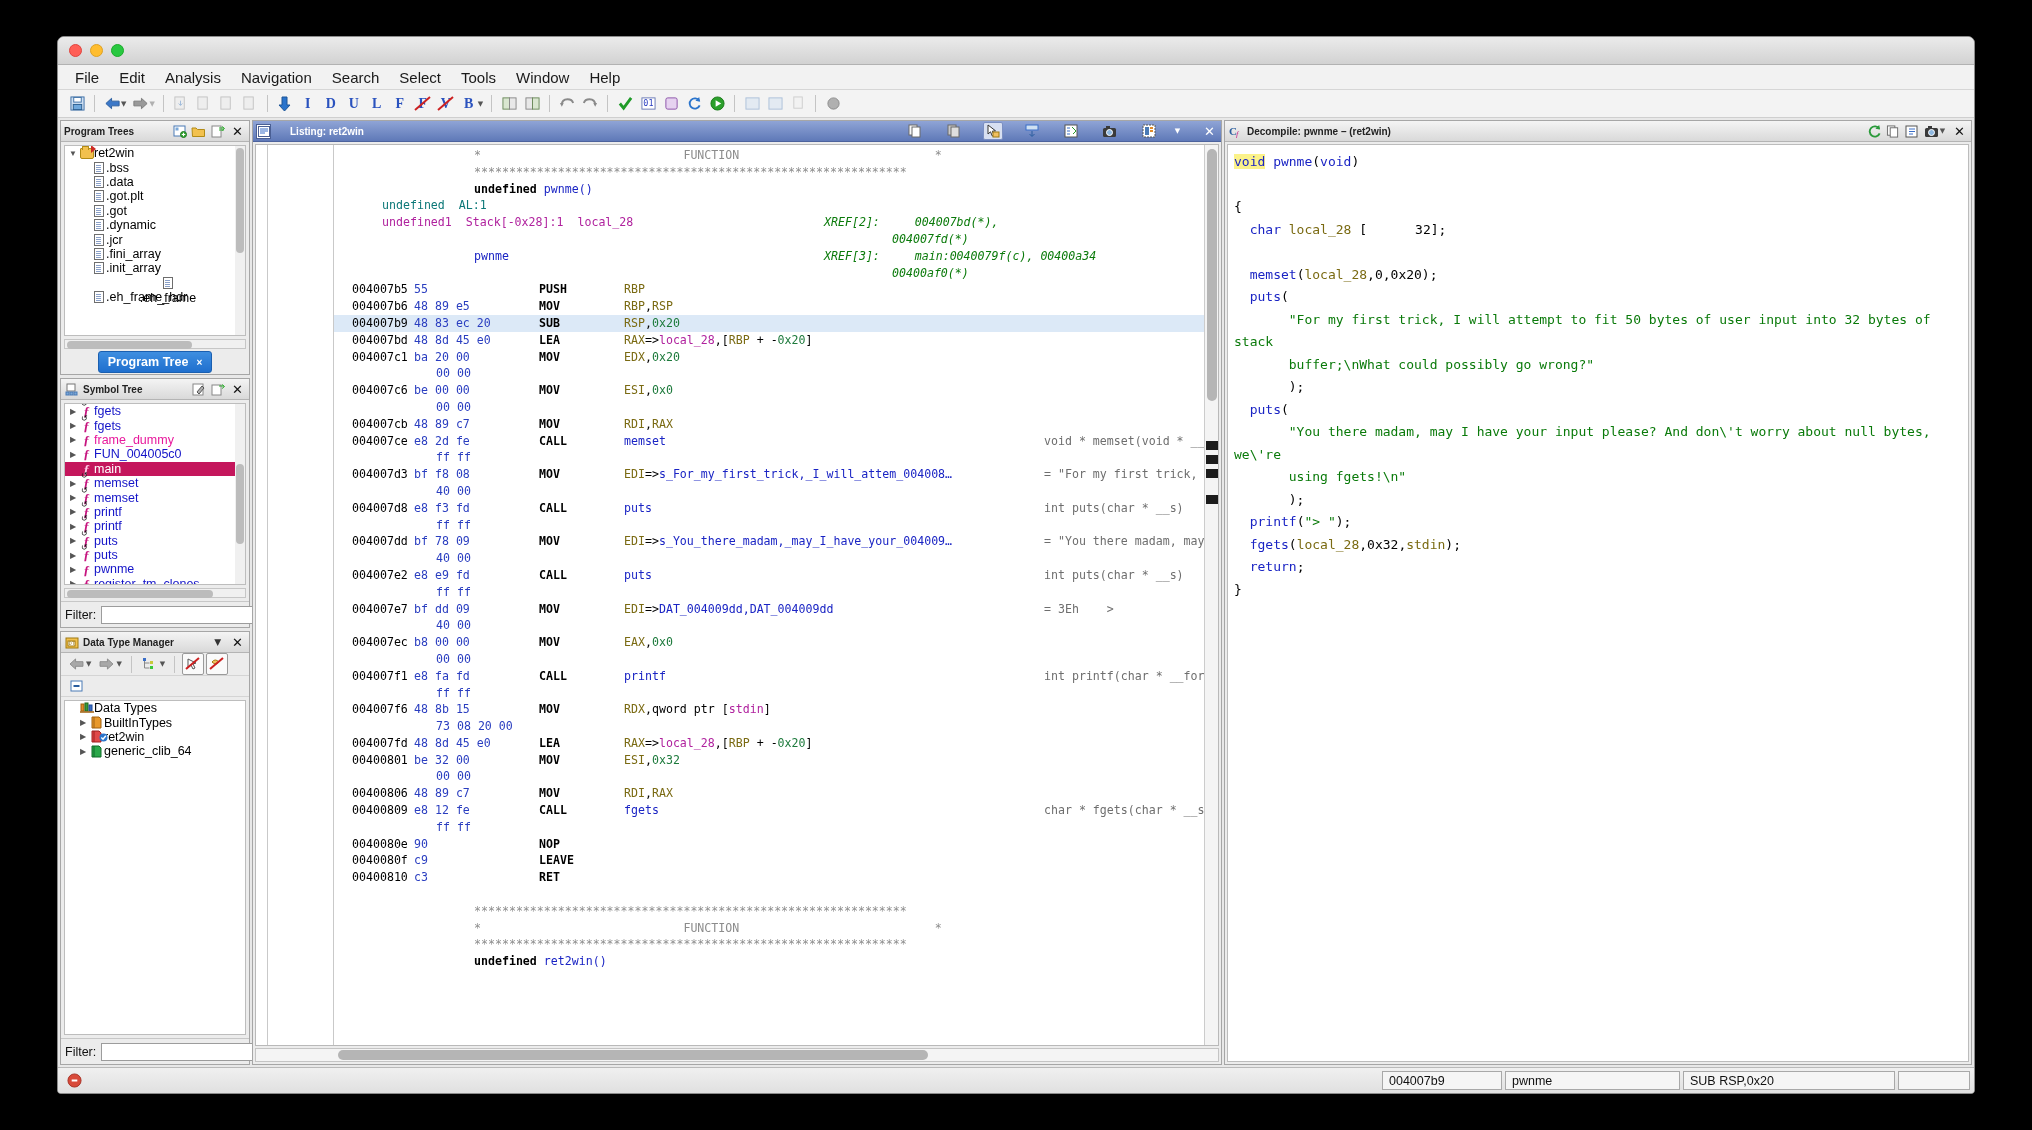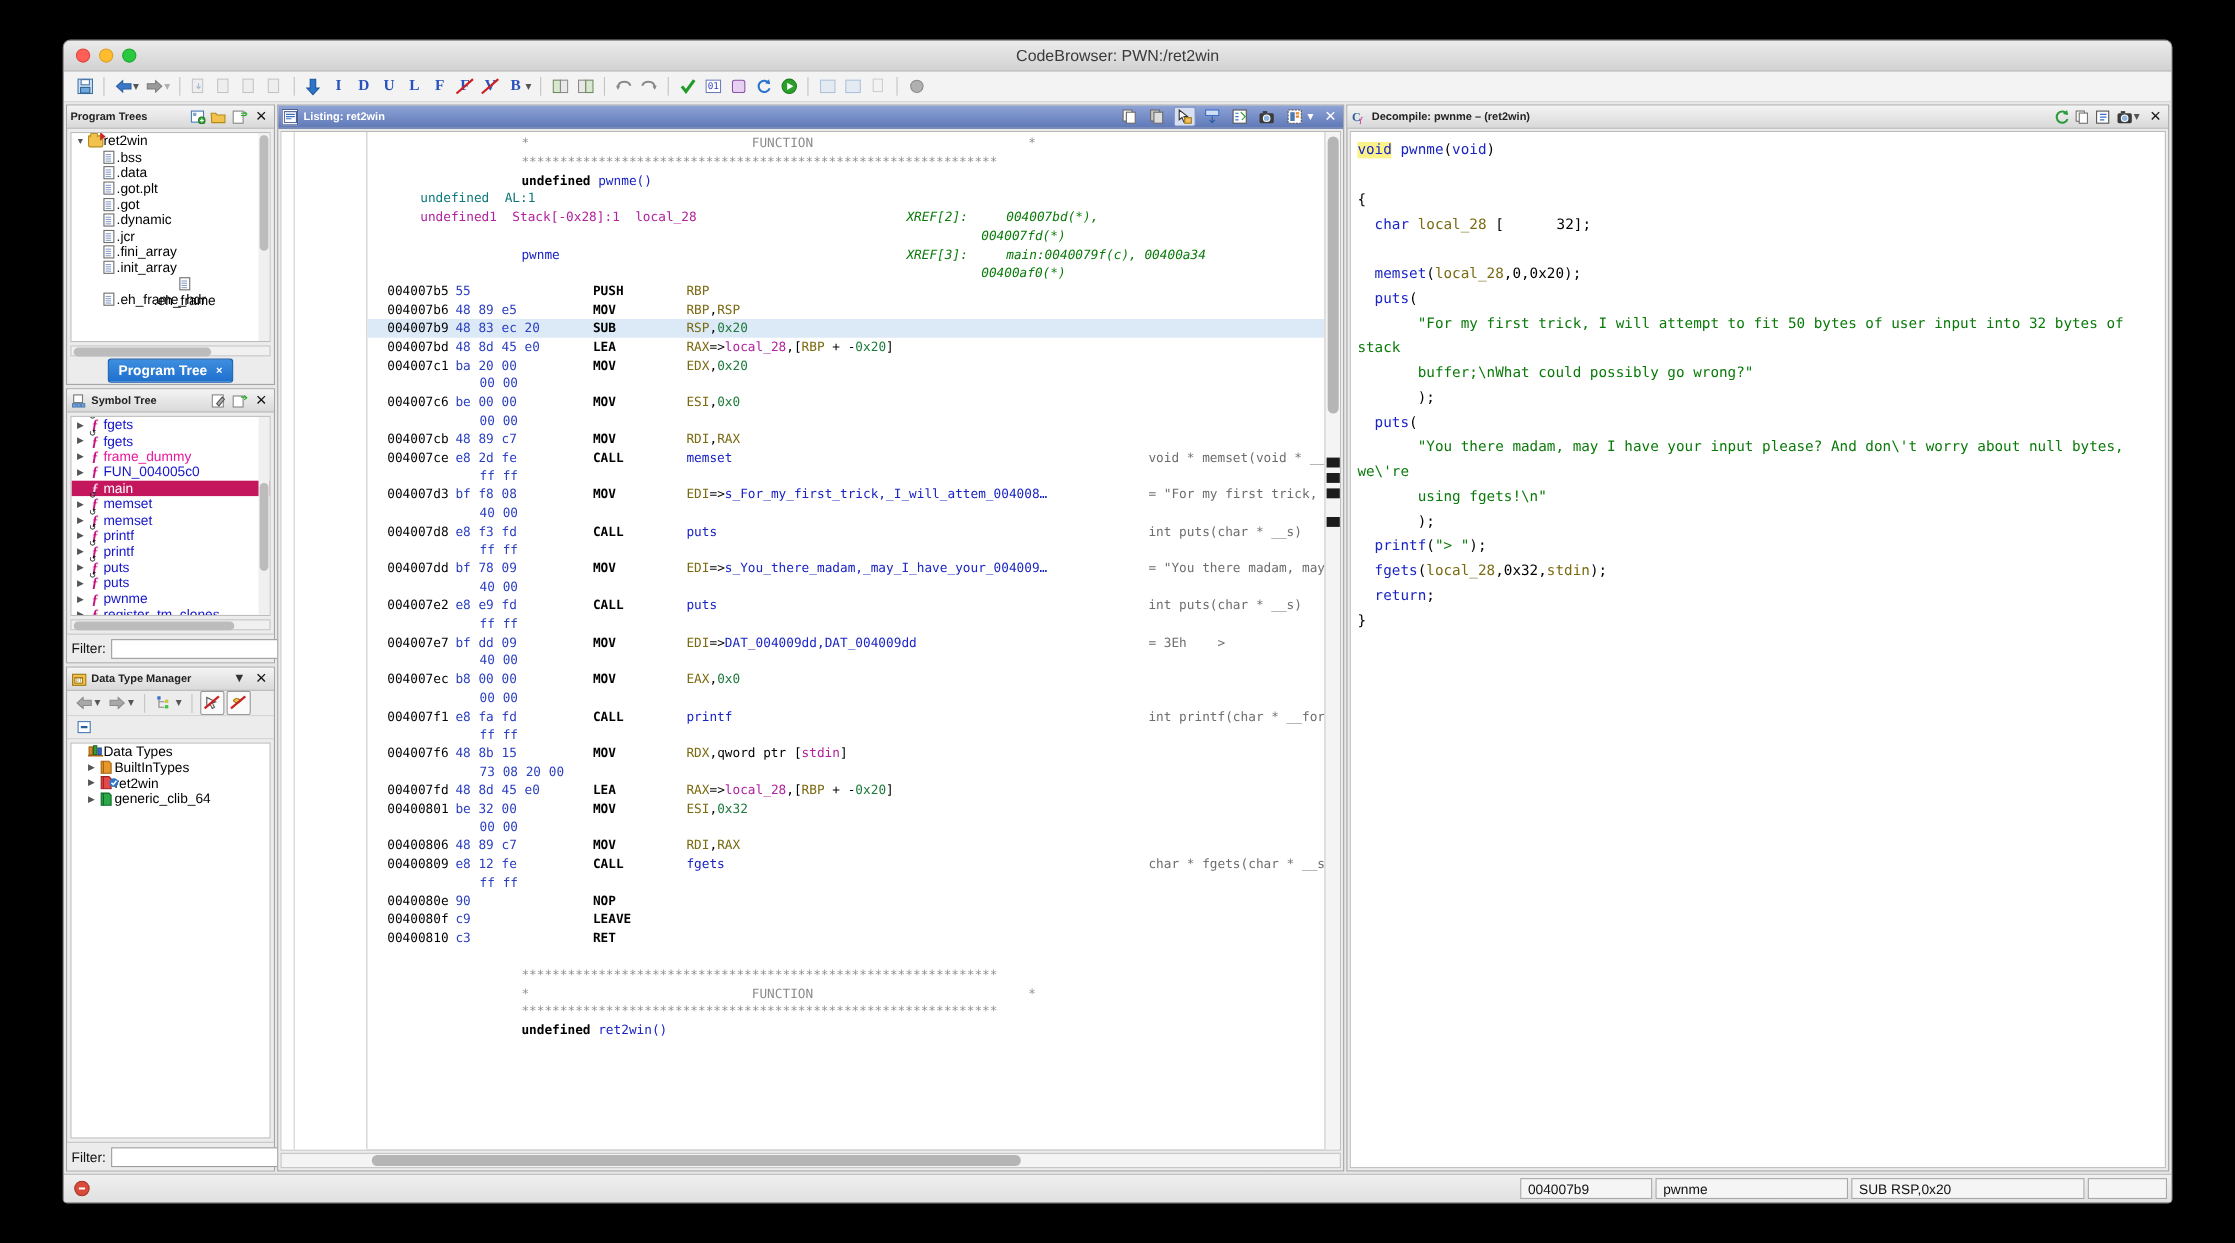--- a/index.html
+++ b/index.html
@@ -167,21 +167,21 @@
   .dtm-toolbar2 {
     height: 21px; display: flex; align-items: center; gap: 2px; padding: 0 4px;
     border-bottom: 1px solid #d4d4d4;
   }
 
   
   #center { flex: 1; min-width: 0; display: flex; flex-direction: column; border: 1px solid #a6a6a6; background: #ececec; }
   .win-head {
     height: 21px; flex: 0 0 21px;
     background: linear-gradient(#8fa4d6,#5f79b8);
-    display: flex; align-items: center; gap: 5px; padding: 0 3px;
+    display: flex; align-items: center; gap: 19px; padding: 0 3px;
     border-bottom: 1px solid #4d639d;
   }
   .win-head .panel-title { color: #fff; }
   .win-head .wh-icon { width: 15px; height: 15px; display: flex; align-items: center; justify-content: center; font-size: 11px; background: #fff; border: 1px solid #4a5f94; }
   .win-head .ph-x { color: #fff; }
   .wh-btn { width: 20px; height: 18px; display: flex; align-items: center; justify-content: center; font-size: 11px; border-radius: 2px; }
   .wh-btn.pressed { background: #d7dff1; border: 1px solid #7b8fc2; }
 
   .listing-tabs {
     height: 21px; flex: 0 0 21px; background: #efefef;
@@ -276,23 +276,33 @@
 <div id="desktop">
 
   <div id="window">
 
     <div id="titlebar">
       <div class="traffic">
         <div class="tl red"></div>
         <div class="tl yel"></div>
         <div class="tl grn"></div>
       </div>
-      <div id="win-title">CodeBrowser: PWN:/ret2win</div>
     </div>
 
+    <div id="menubar">
+      <div class="menu-item">File</div>
+      <div class="menu-item">Edit</div>
+      <div class="menu-item">Analysis</div>
+      <div class="menu-item">Navigation</div>
+      <div class="menu-item">Search</div>
+      <div class="menu-item">Select</div>
+      <div class="menu-item">Tools</div>
+      <div class="menu-item">Window</div>
+      <div class="menu-item">Help</div>
+    </div>
 
     <div id="toolbar">
       <div class="tb-btn">
         <svg width="15" height="15" viewBox="0 0 16 16">
             <rect x="1" y="1" width="14" height="14" fill="#cfe0f2" stroke="#3b6ea5"></rect>
             <rect x="4" y="1.5" width="8" height="5" fill="#fff" stroke="#3b6ea5"></rect>
             <rect x="3.5" y="9" width="9" height="5.5" fill="#6fa8dc" stroke="#2a5d8f"></rect>
           </svg>
       </div>
       <div class="tb-sep"></div>

